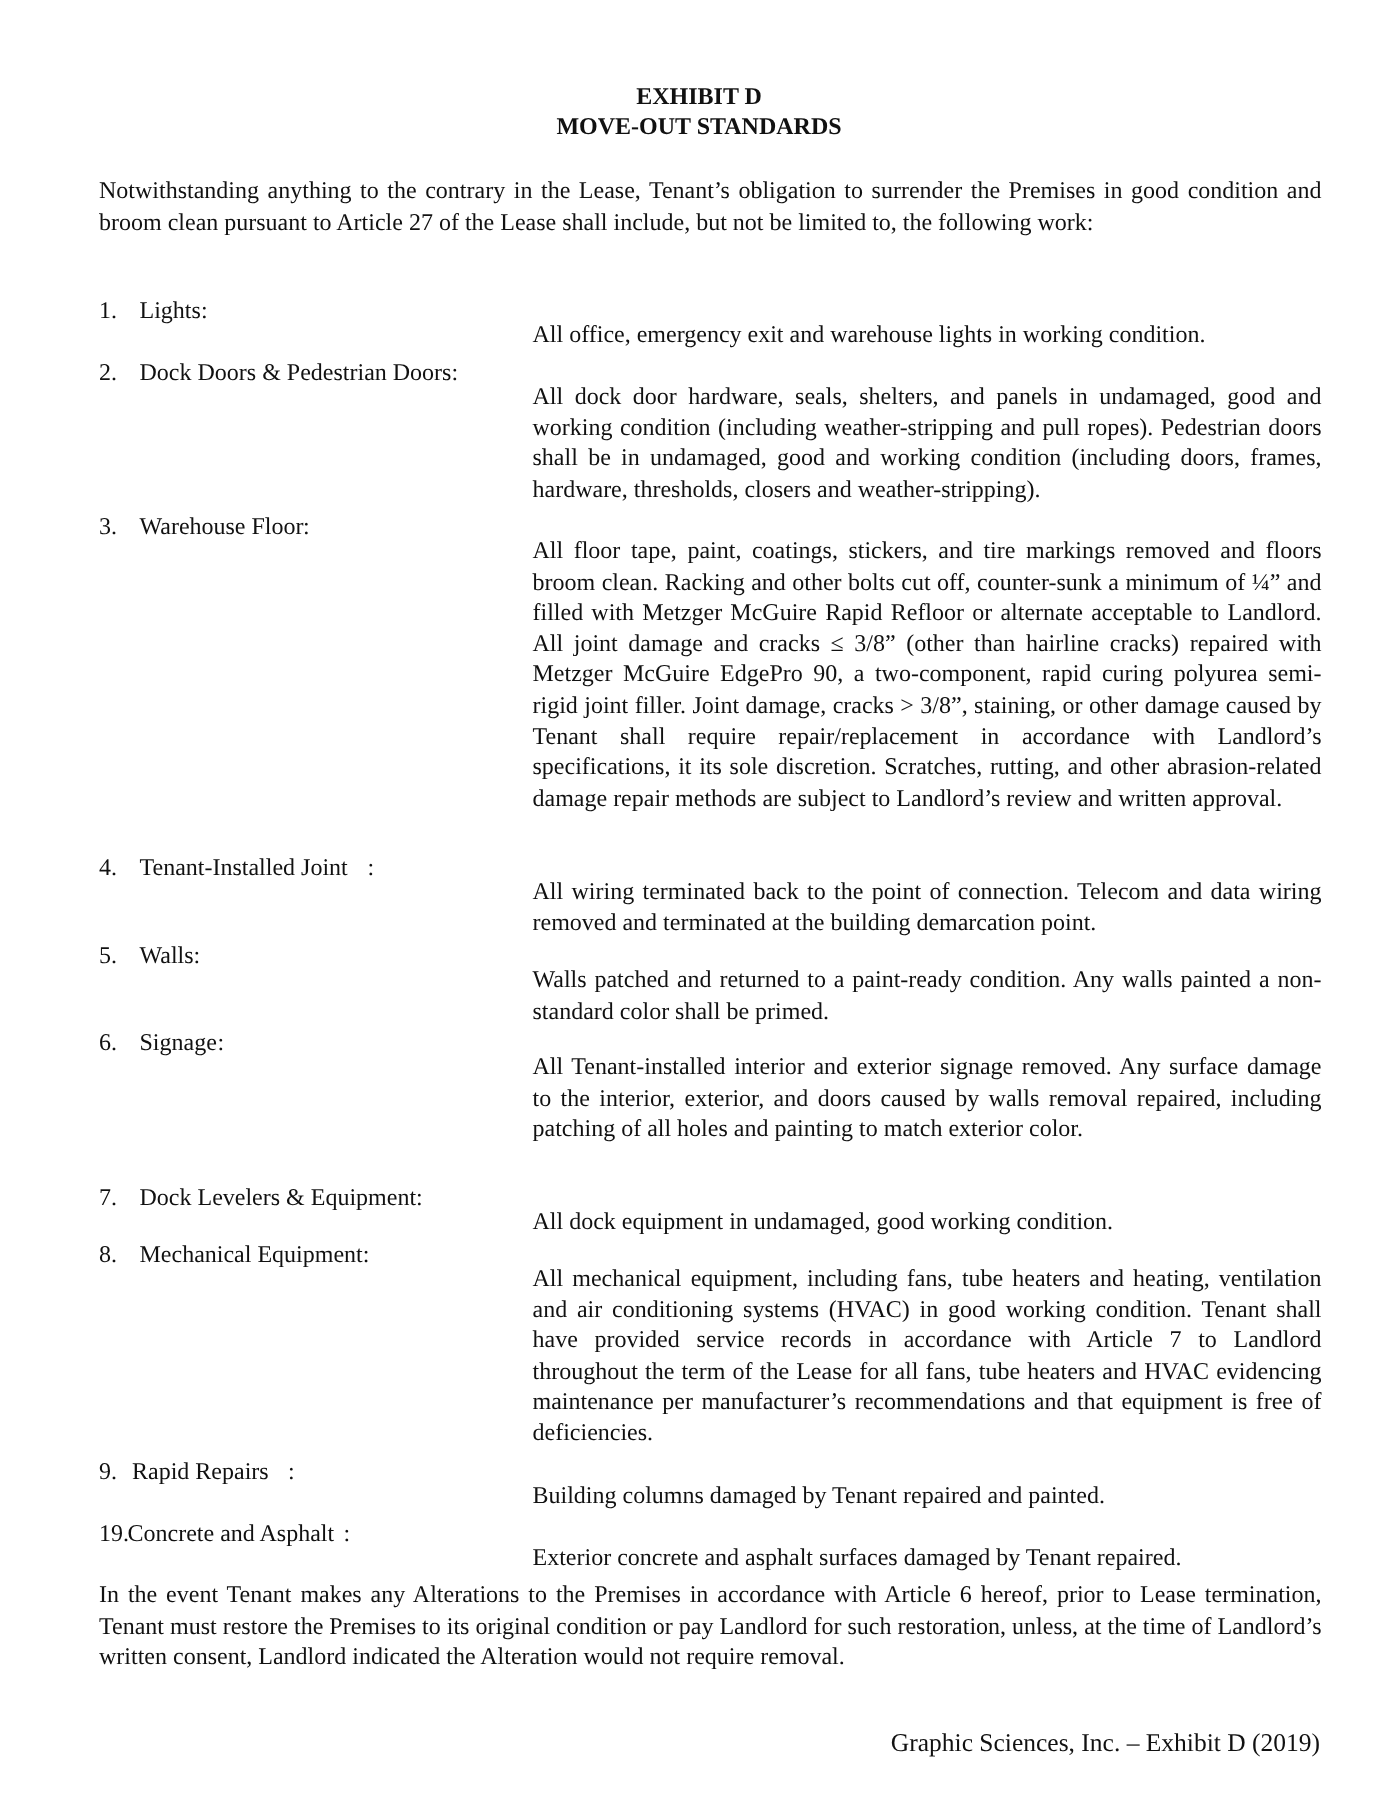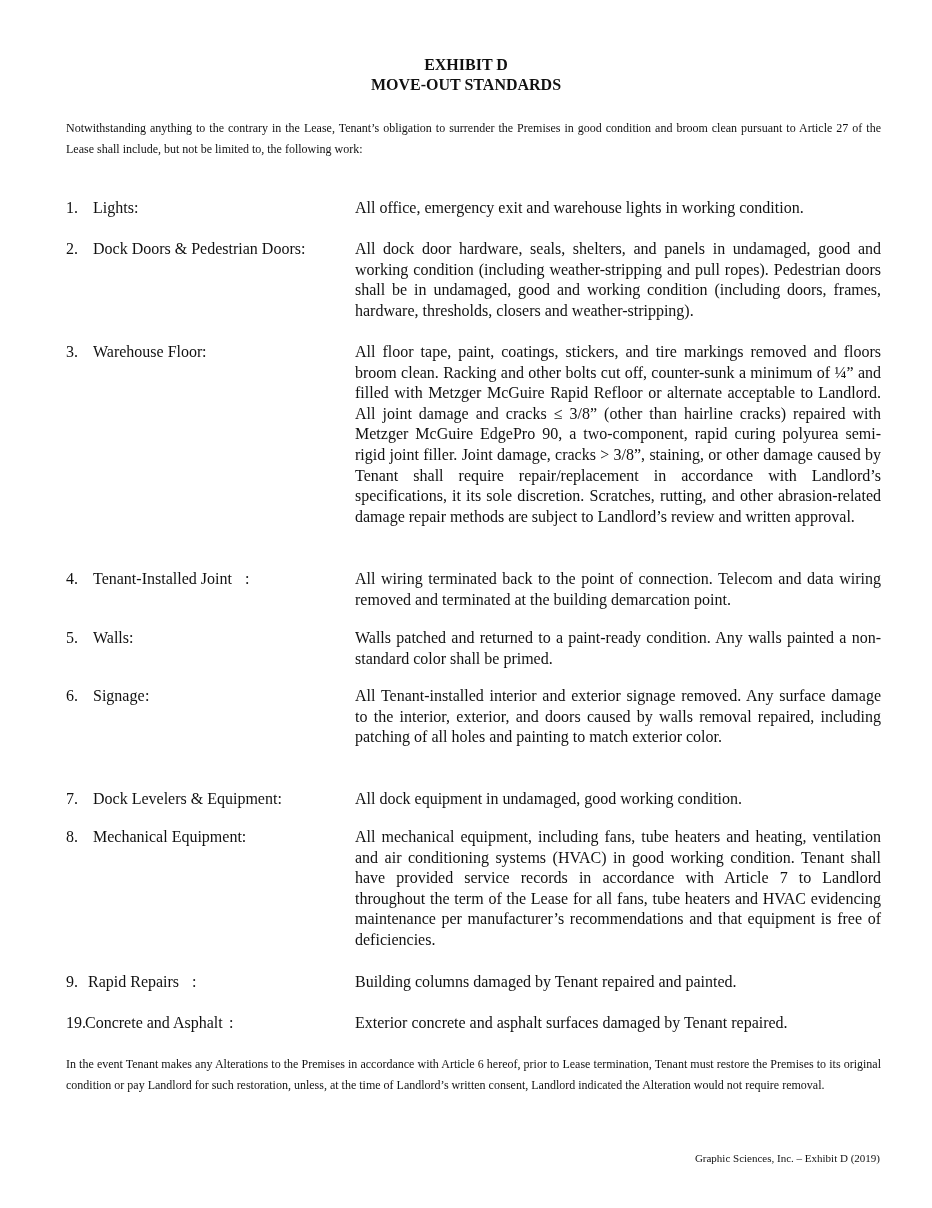--- a/index.html
+++ b/index.html
@@ -1,27 +1,27 @@
 <!DOCTYPE html>
 <html><head>
 <meta charset="utf-8">
 <style>
   html, body { margin: 0; padding: 0; background: #ffffff; }
   body { width: 932px; height: 1208px; position: relative; overflow: hidden;
          font-family: "Liberation Serif", "DejaVu Serif", serif; color: #111; }
   .title { position: absolute; left: 0; width: 932px; text-align: center; font-weight: bold; font-size: 16px; line-height: 20px; }
   #t1 { top: 55px; }
   #t2 { top: 75px; }
-  .para { position: absolute; left: 66px; width: 815px; font-size: 12px; line-height: 20.5px; text-align: justify; }
+  .para { position: absolute; left: 66px; width: 815px; font-size: 16px; line-height: 20.5px; text-align: justify; }
   .item { position: absolute; left: 66px; width: 815px; font-size: 16px; line-height: 20.6px; }
   .num { position: absolute; left: 0; top: 0; }
   .lbl { position: absolute; left: 27px; top: 0; }
   .lbl.n10 { left: 19px; }
-  .desc { position: absolute; left: 289px; top: 0; width: 526px; text-align: justify; }
-  .footer { position: absolute; right: 52px; top: 1152px; font-size: 11px; }
+  .desc { position: absolute; left: 289px; top: 16px; width: 526px; text-align: justify; }
+  .footer { position: absolute; right: 52px; top: 1152px; font-size: 17px; }
 </style>
 </head>
 <body>
 
 <div id="t1" class="title">EXHIBIT D</div>
 <div id="t2" class="title">MOVE-OUT STANDARDS</div>
 
 <div class="para" style="top:118px">Notwithstanding anything to the contrary in the Lease, Tenant’s obligation to surrender the Premises in good condition and broom clean pursuant to Article 27 of the Lease shall include, but not be limited to, the following work:</div>
 
 <div class="item" style="top:198px">

